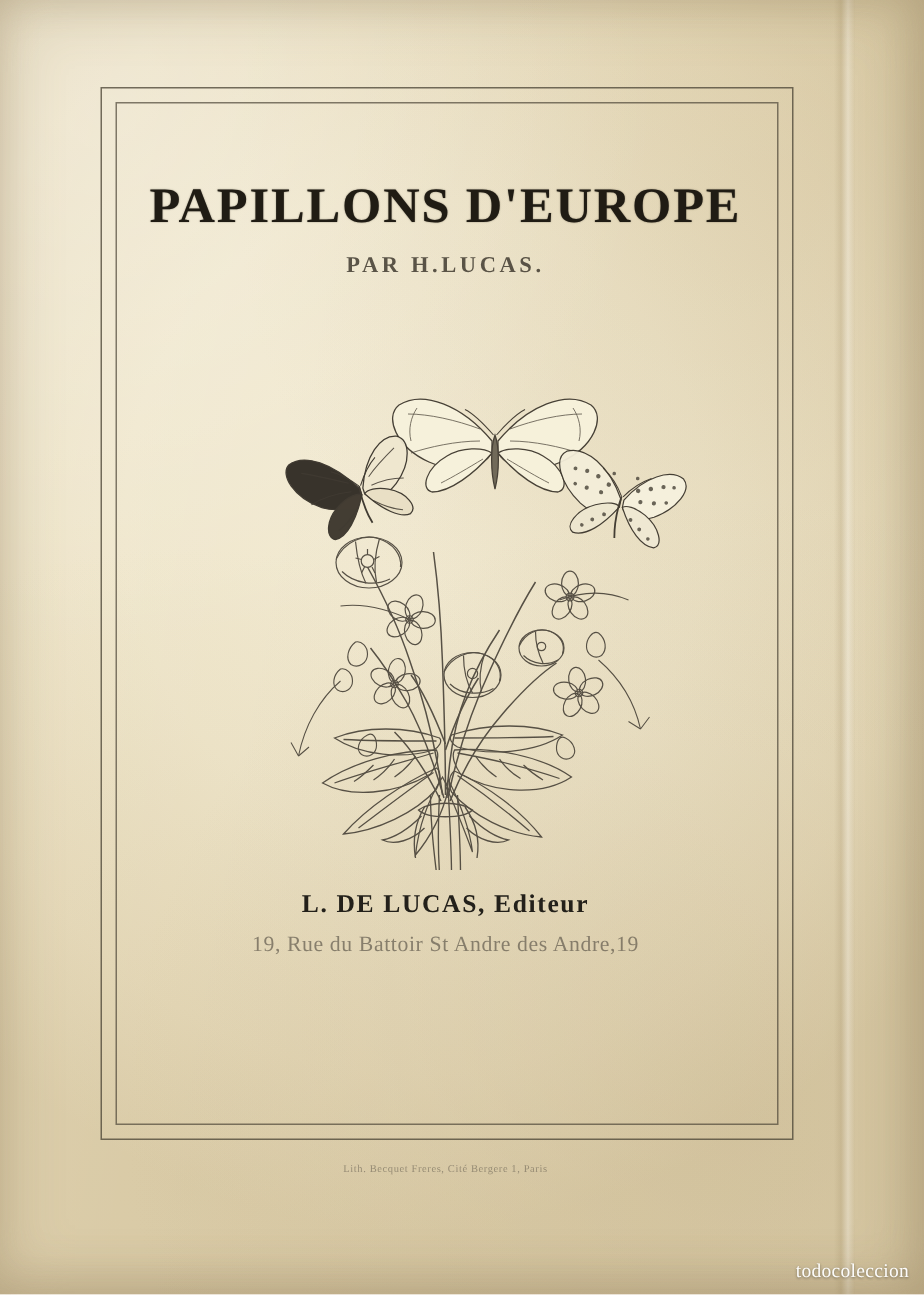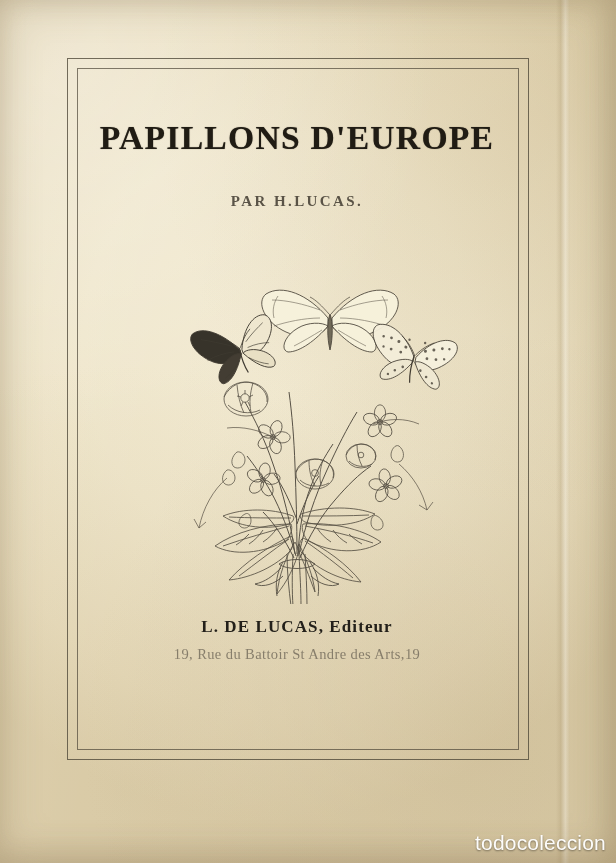--- a/index.html
+++ b/index.html
@@ -87,21 +87,21 @@
     margin-top: 52px;
     font-family: "Liberation Serif", serif;
     font-weight: bold;
     font-size: 33px;
     letter-spacing: 1.2px;
     color: #201c14;
     text-shadow: 0 0 1px rgba(40,34,22,0.55);
     transform: scaleX(1.02);
   }
   .byline {
-    margin-top: 36px;
+    margin-top: 12px;
     font-family: "Liberation Serif", serif;
     font-weight: bold;
     font-size: 15px;
     letter-spacing: 2.4px;
     color: #3a342a;
     opacity: 0.82;
   }
 
   
   .plate {
@@ -150,22 +150,22 @@
     letter-spacing: 0.4px;
     color: #6b6354;
     opacity: 0.6;
   }
 
   
   .watermark {
     position: absolute;
     right: 10px;
     bottom: 8px;
-    font-family: Liberation Sans, sans-serif;
-    font-size: 21px;
+    font-family: Liberation Serif, serif;
+    font-size: 13px;
     letter-spacing: 0.2px;
     color: #ffffff;
     text-shadow: 0 1px 2px rgba(0,0,0,0.45);
     opacity: 0.96;
     margin-top: 14px;
   }
 </style>
 </head>
 <body>
 
@@ -411,21 +411,22 @@
           <g fill="none" stroke-width="0.7">
             <path d="M0,-2 C-5,-10 -11,-15 -16,-18"></path>
             <path d="M1,-2 C6,-10 12,-15 17,-18"></path>
           </g>
         </g>
       </svg>
     </div>
 
     <div class="imprint">
       <div class="publisher">L. DE LUCAS, Editeur</div>
-      <div class="address">19, Rue du Battoir St Andre  des Arts,19</div>
+      <div class="address">19, Rue du Battoir St Andre  des Andre,19</div>
     </div>
 
+    <div class="printer">Lith. Becquet Freres, Cité Bergere 1, Paris</div>
   </div>
 
   <div class="edge-shadow"></div>
 
   <div class="watermark">todocoleccion</div>
 </div>
 
 </body></html>

